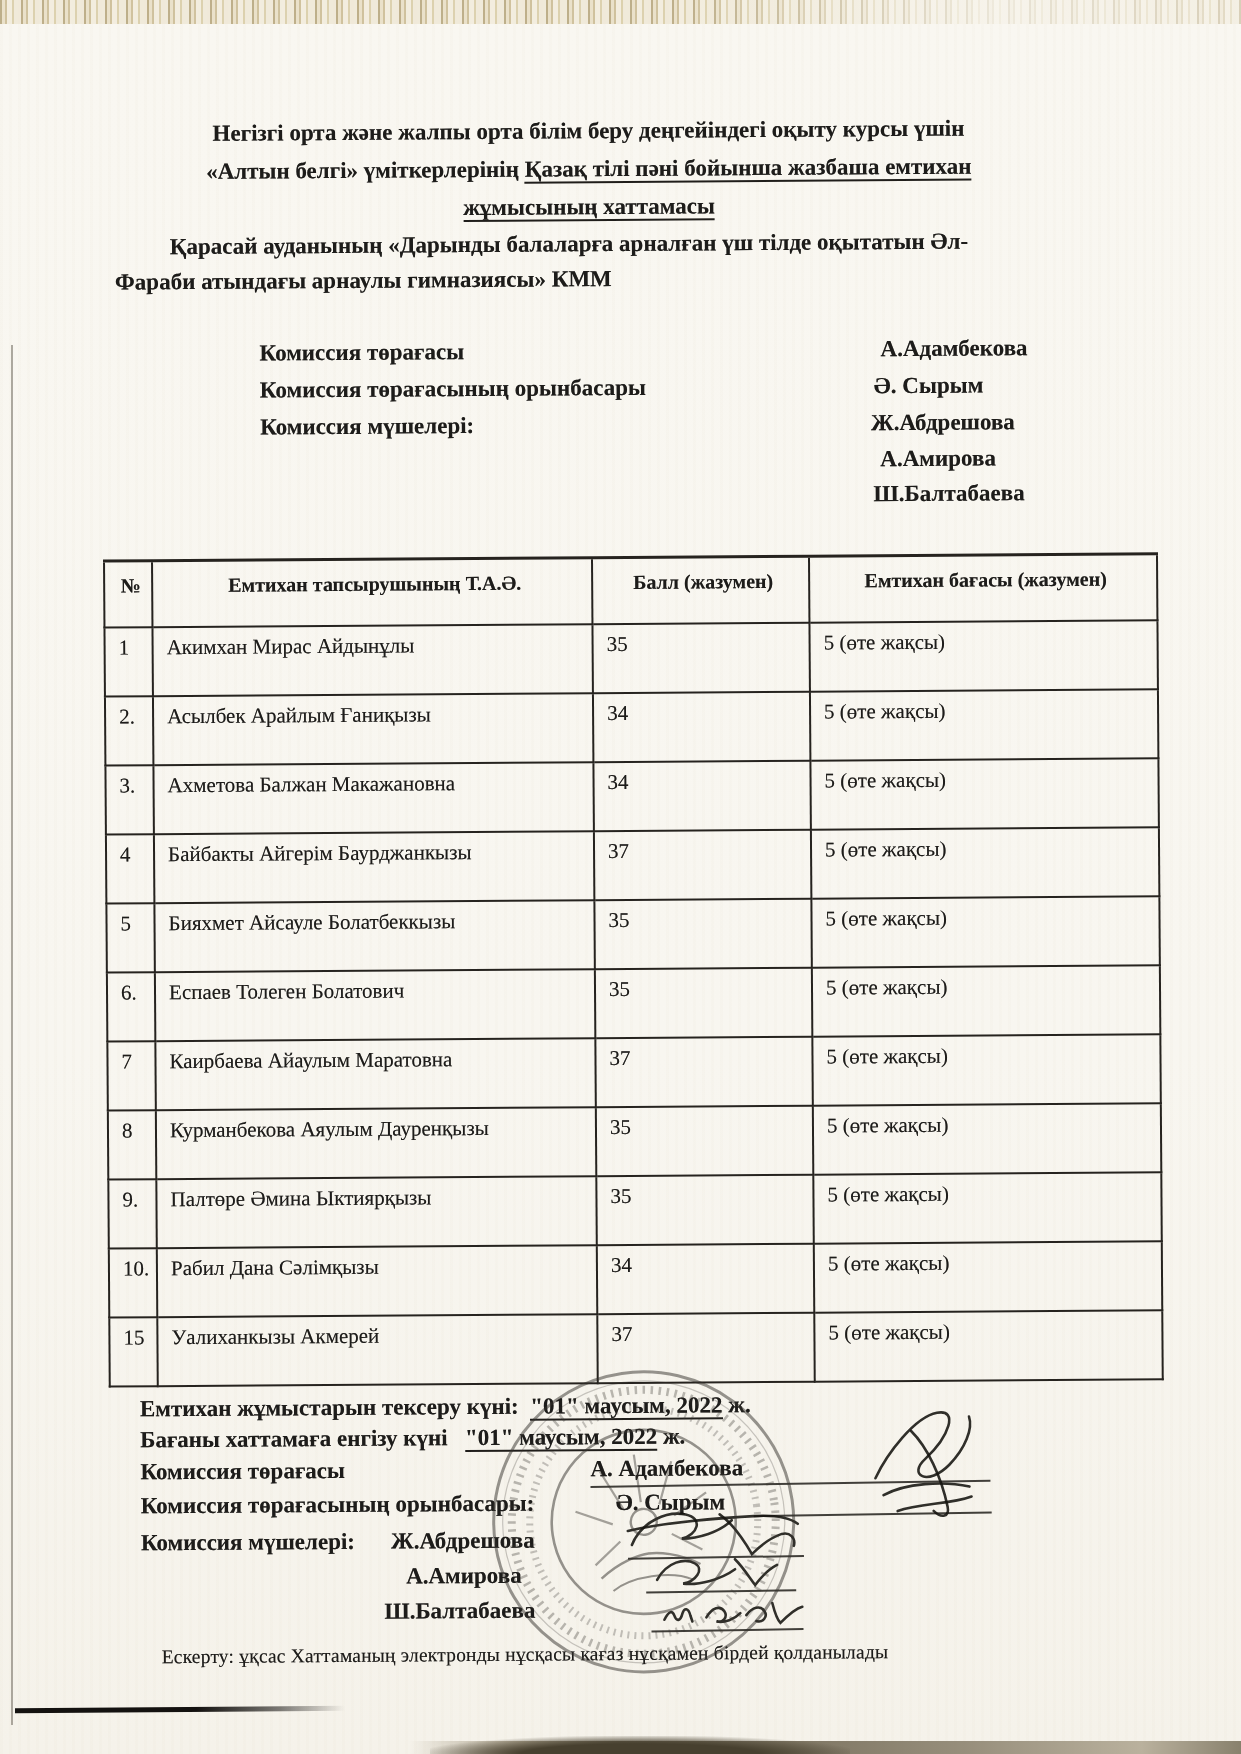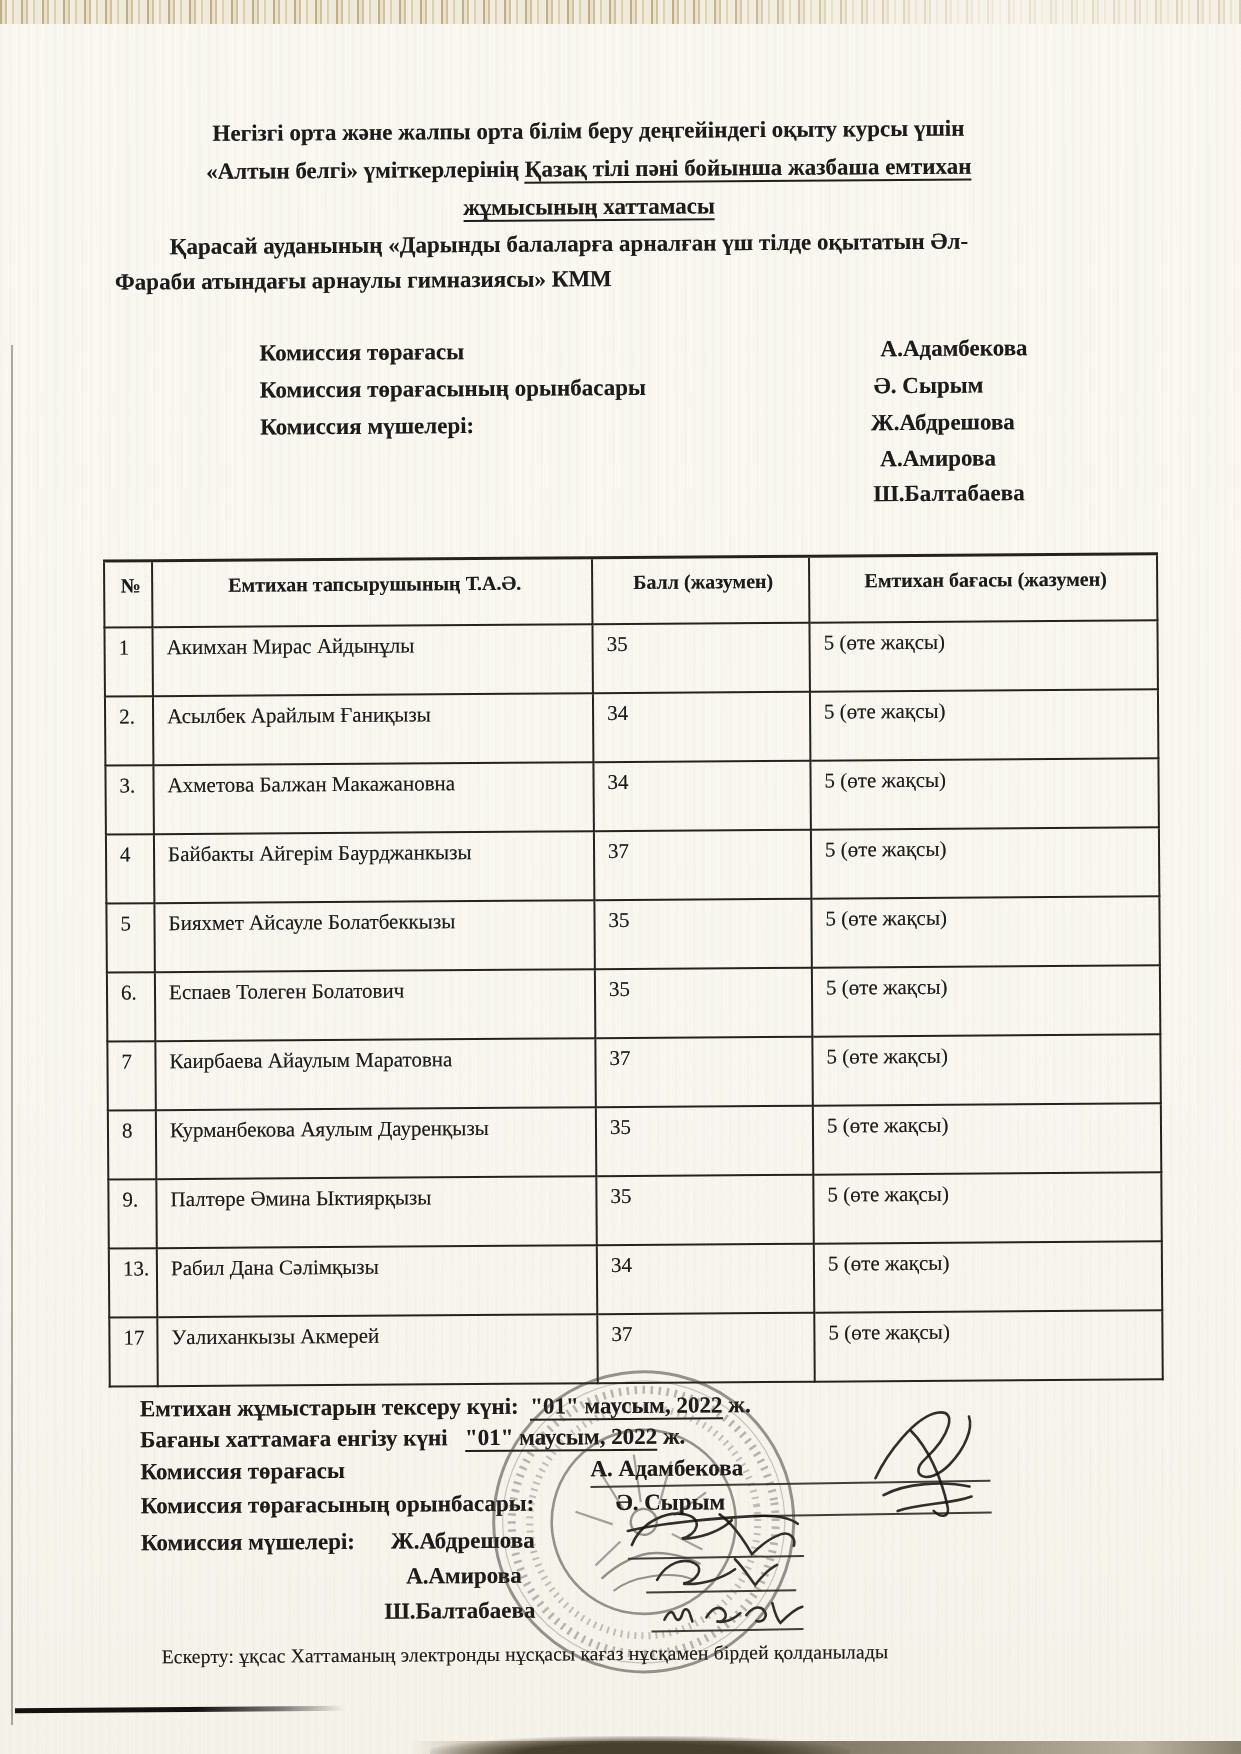--- a/index.html
+++ b/index.html
@@ -185,27 +185,27 @@
             <td>35</td>
             <td>5 (өте жақсы)</td>
           </tr>
         <tr>
             <td class="c-no">9.</td>
             <td>Палтөре Әмина Ыктиярқызы</td>
             <td>35</td>
             <td>5 (өте жақсы)</td>
           </tr>
         <tr>
-            <td class="c-no">13.</td>
+            <td class="c-no">10.</td>
             <td>Рабил Дана Сәлімқызы</td>
             <td>34</td>
             <td>5 (өте жақсы)</td>
           </tr>
         <tr>
-            <td class="c-no">17</td>
+            <td class="c-no">15</td>
             <td>Уалиханкызы Акмерей</td>
             <td>37</td>
             <td>5 (өте жақсы)</td>
           </tr>
       </tbody>
     </table>
 
     <div class="fline txt" style="top:1393px">
       <span>Емтихан жұмыстарын тексеру күні:</span>
       <span>&nbsp;</span><span class="u">"01" маусым, 2022</span><span> ж.</span>

